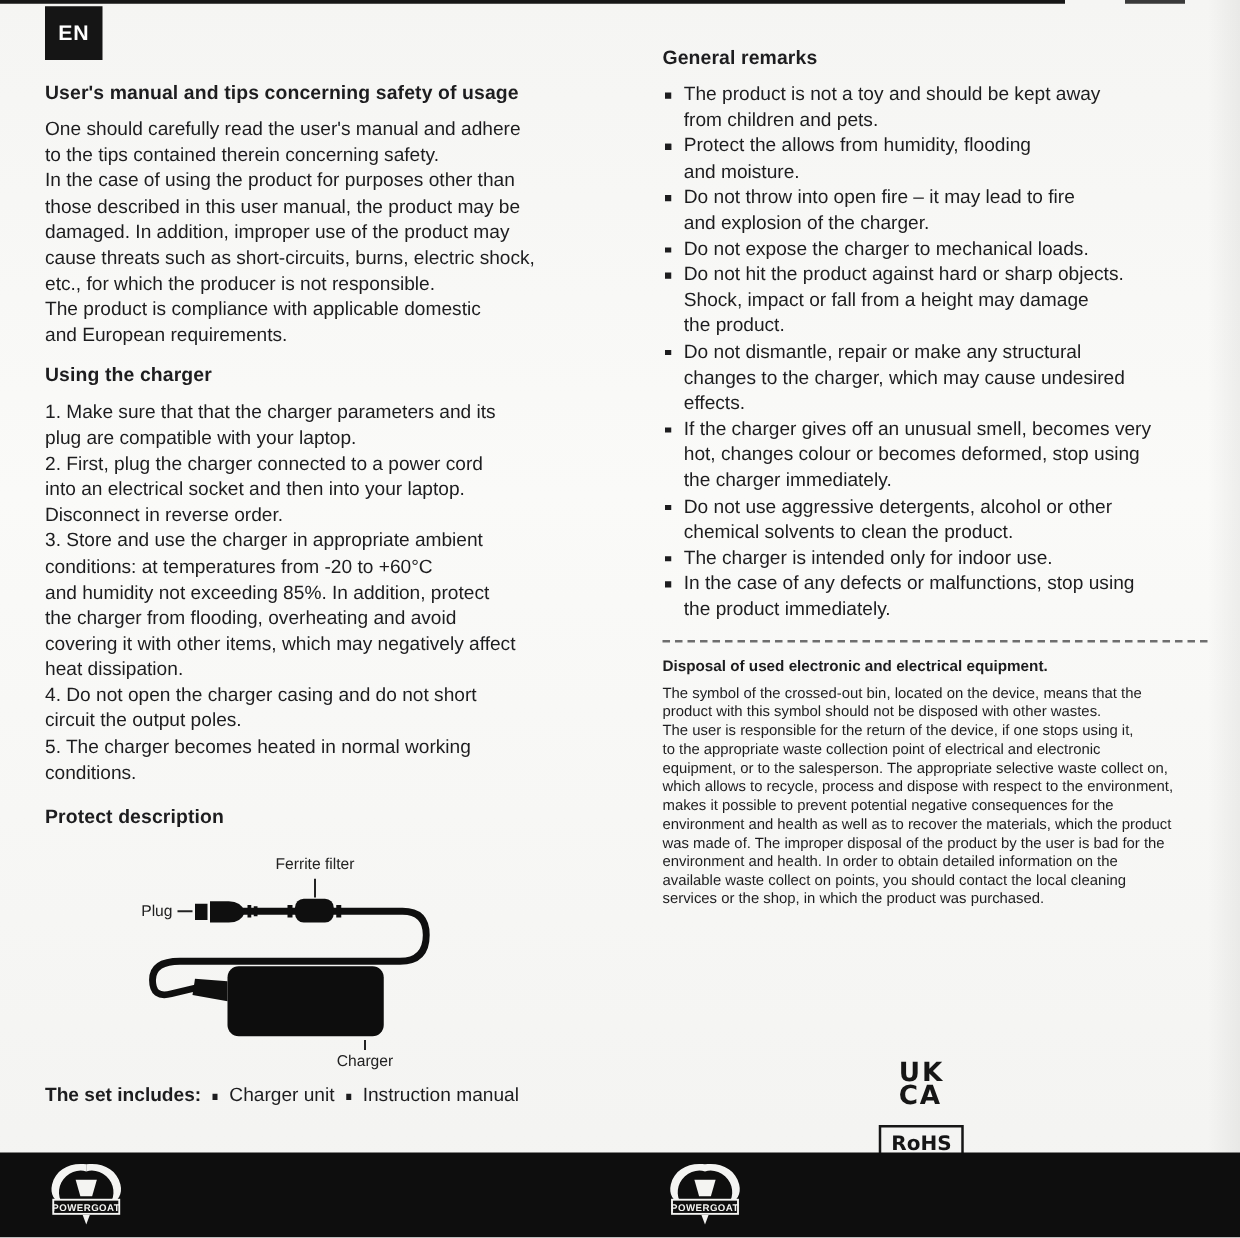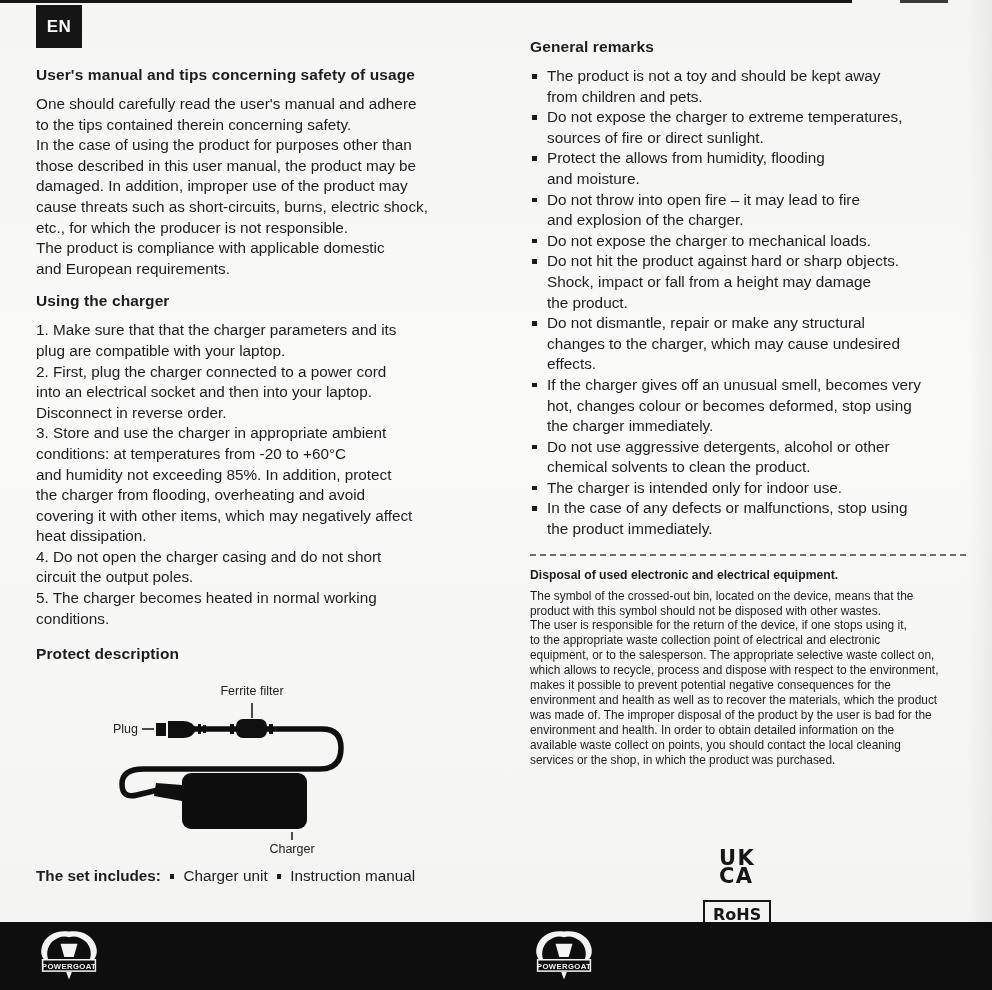--- a/index.html
+++ b/index.html
@@ -129,22 +129,21 @@
     <span class="sq"></span>
     <span>Instruction manual</span>
   </div>
 </div>
 
 <div class="col-right">
   <h3 class="head">General remarks</h3>
   <ul class="remarks">
     <li><span class="sq"></span><span>The product is not a toy and should be kept away
 from children and pets.</span></li>
-    <li><span class="sq"></span><span>Do not expose the charger to extreme temperatures,
-sources of fire or direct sunlight.</span></li>
+    <li><span class="sq"></span></li>
     <li><span class="sq"></span><span>Protect the allows from humidity, flooding
 and moisture.</span></li>
     <li><span class="sq"></span><span>Do not throw into open fire – it may lead to fire
 and explosion of the charger.</span></li>
     <li><span class="sq"></span><span>Do not expose the charger to mechanical loads.</span></li>
     <li><span class="sq"></span><span>Do not hit the product against hard or sharp objects.
 Shock, impact or fall from a height may damage
 the product.</span></li>
     <li><span class="sq"></span><span>Do not dismantle, repair or make any structural
 changes to the charger, which may cause undesired

